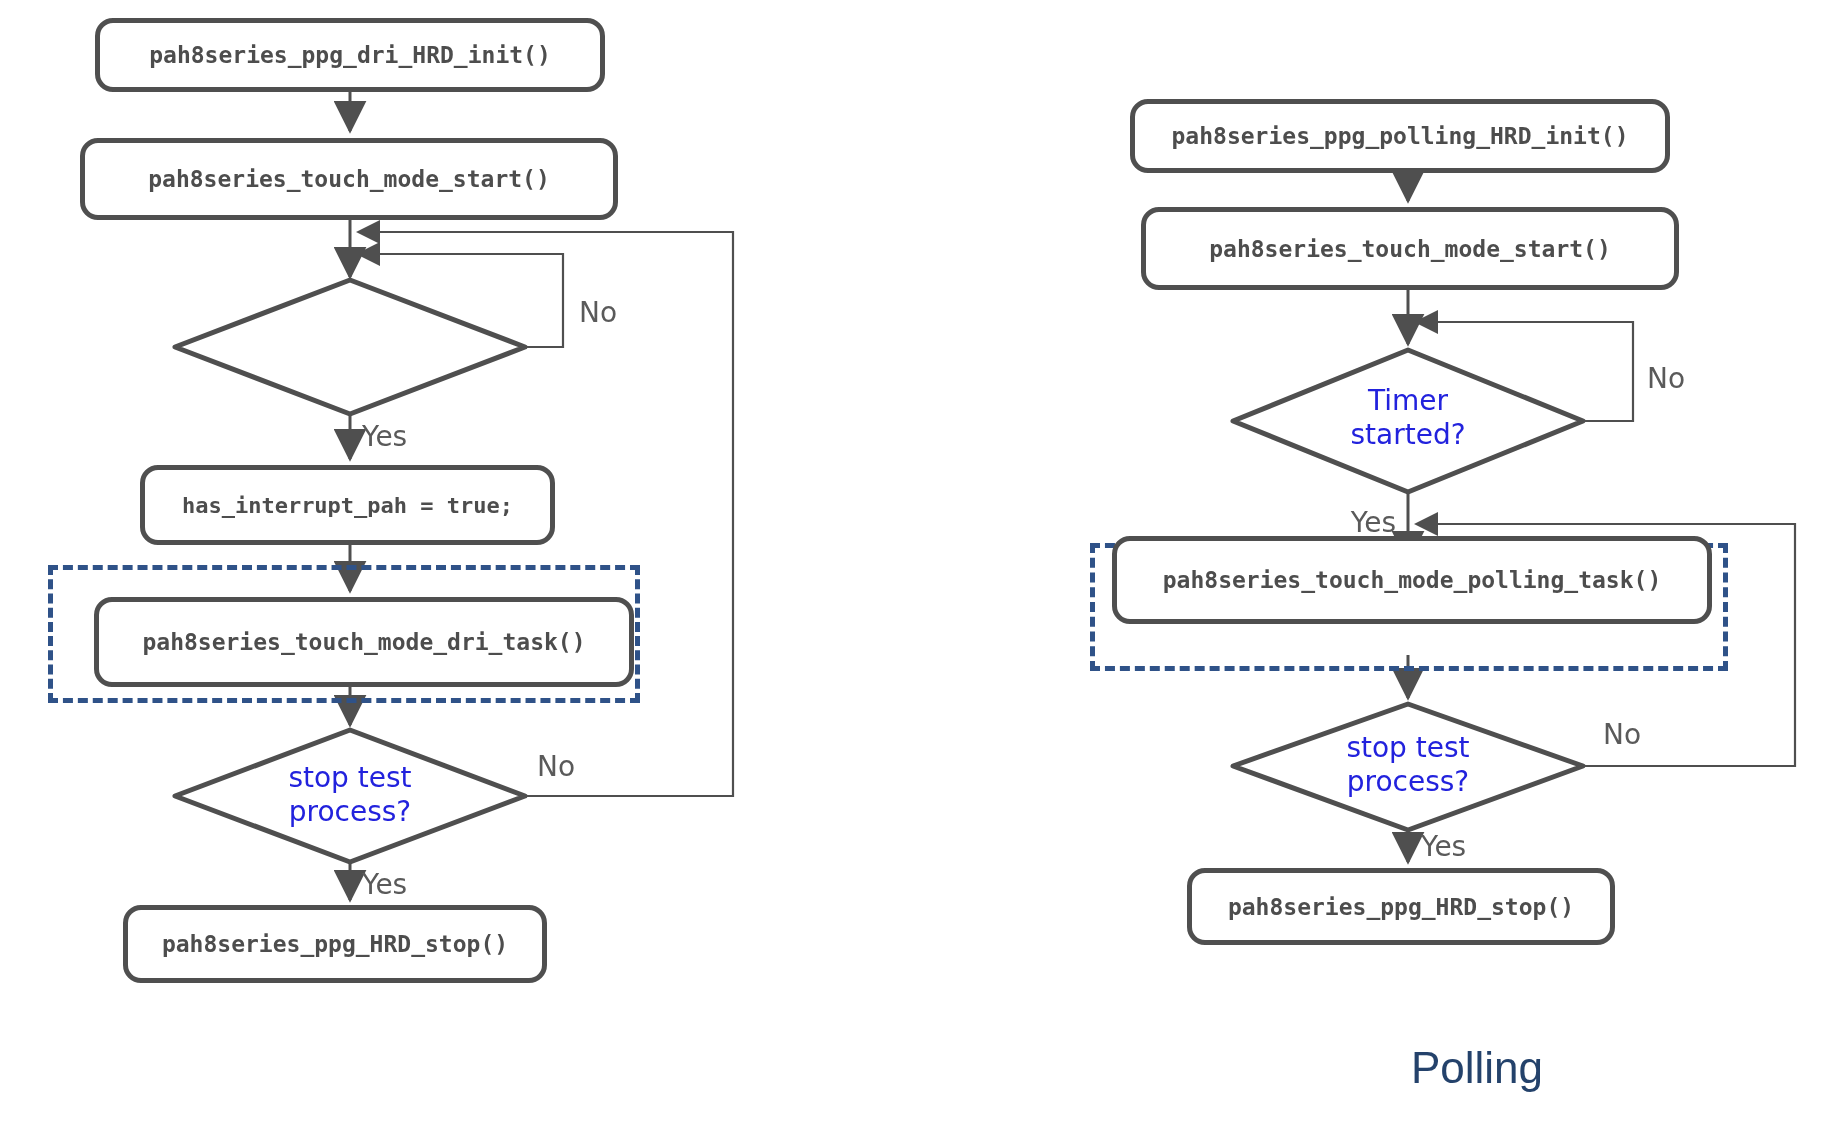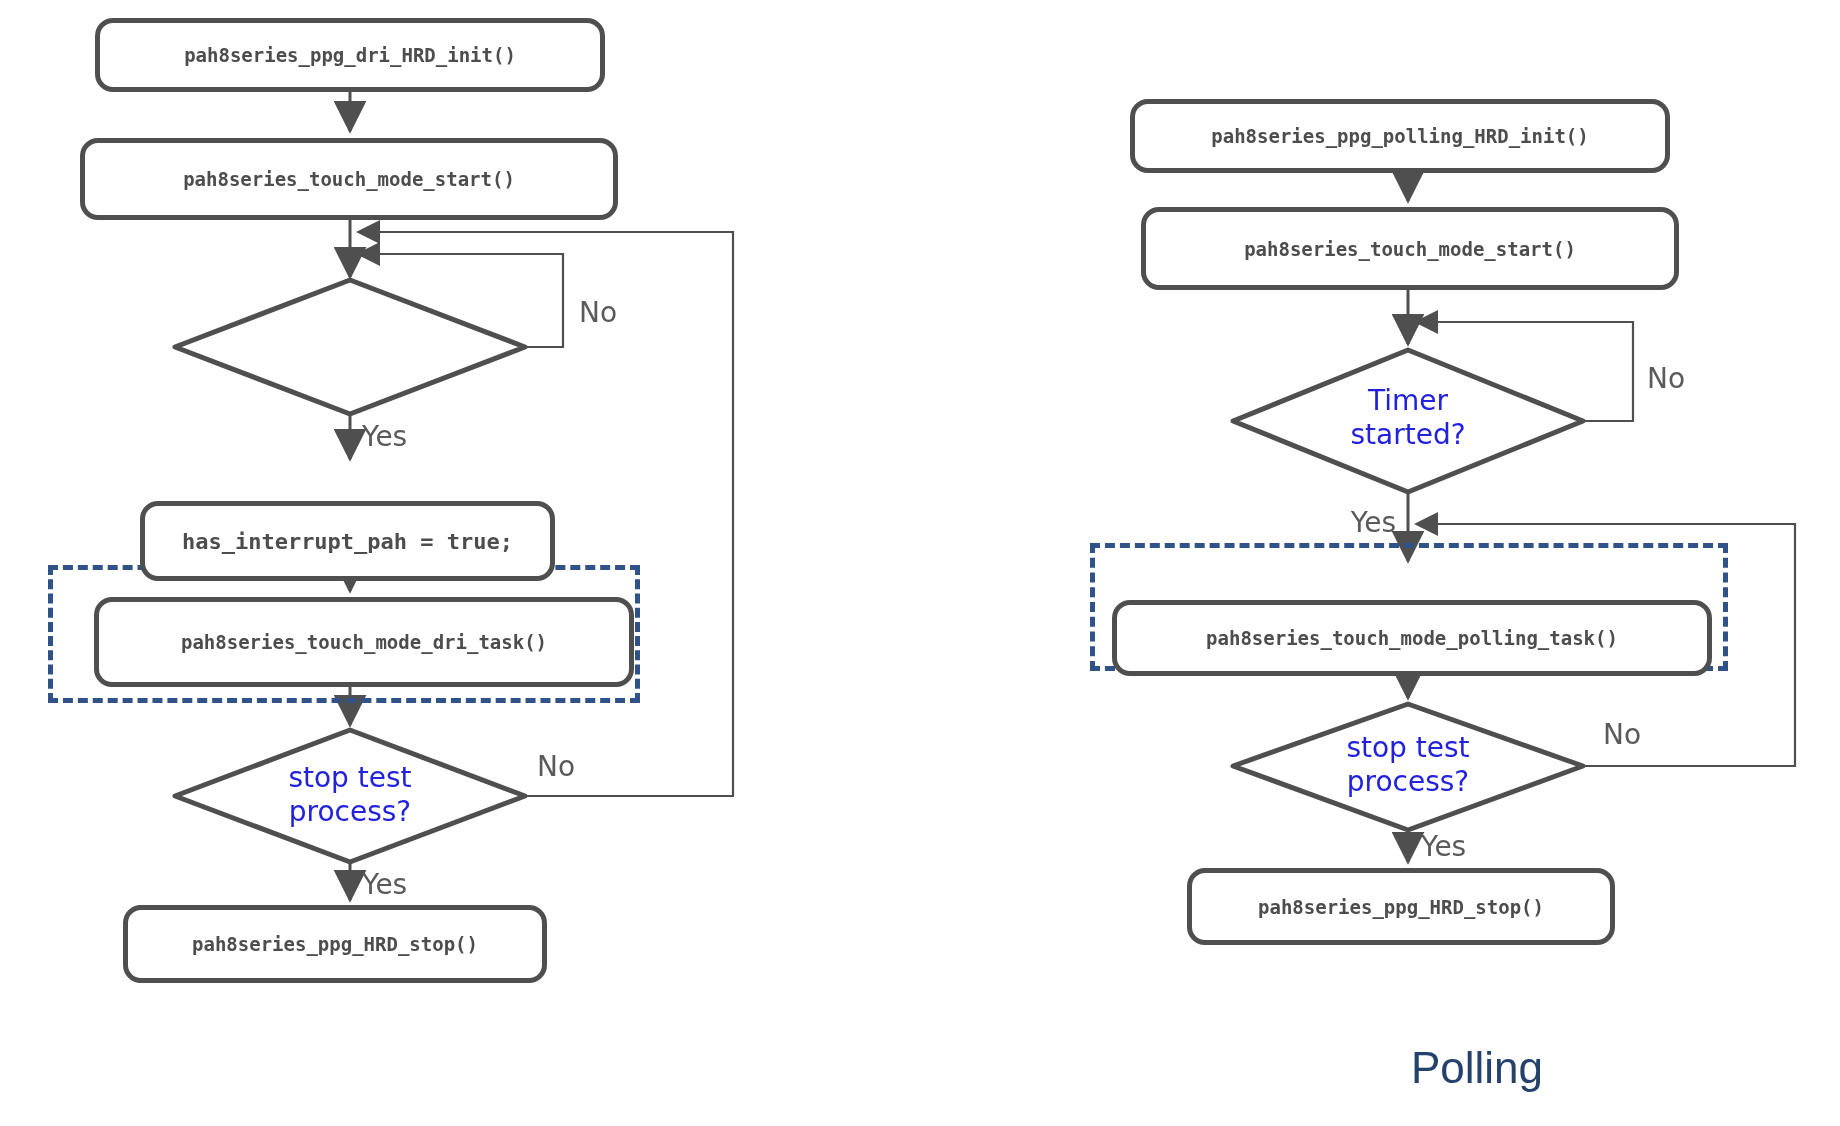--- a/index.html
+++ b/index.html
@@ -12,21 +12,21 @@
   }
   #wires{position:absolute;left:0;top:0;width:1840px;height:1126px;}
   .node{
     position:absolute;
     box-sizing:border-box;
     border:5px solid #4f4f4f;
     border-radius:18px;
     background:#ffffff;
     display:flex;align-items:center;justify-content:center;
     font-family:"DejaVu Sans Mono","Liberation Mono",monospace;
-    font-weight:bold;font-size:19px;color:#4d4d4d;
+    font-weight:bold;font-size:23px;color:#4d4d4d;
     white-space:nowrap;
     z-index:3;
   }
   .dashedbox{
     position:absolute;box-sizing:border-box;
     border:5px dashed #2f5288;
     background:transparent;
     z-index:2;
   }
   .dtext{
@@ -88,21 +88,21 @@
   </svg>
 
   <div class="node" style="left:95px;top:18px;width:510px;height:74px;">pah8series_ppg_dri_HRD_init()</div>
 
   <div class="node" style="left:80px;top:138px;width:538px;height:82px;">pah8series_touch_mode_start()</div>
 
 
   <div class="edge-label" style="left:579px;top:296px;">No</div>
   <div class="edge-label" style="left:362px;top:420px;">Yes</div>
 
-  <div class="node" style="left:140px;top:465px;width:415px;height:80px;font-size:22px;margin-top:36px;">has_interrupt_pah = true;</div>
+  <div class="node" style="left:140px;top:465px;width:415px;height:80px;font-size:22px;">has_interrupt_pah = true;</div>
 
   <div class="dashedbox" style="left:48px;top:565px;width:592px;height:138px;"></div>
 
   <div class="node" style="left:78px;top:597px;width:540px;height:90px;margin-left:16px;">pah8series_touch_mode_dri_task()</div>
 
   <div class="dtext" style="left:250px;top:761px;width:200px;">
     <div>stop test</div>
     <div>process?</div>
   </div>
 
@@ -119,21 +119,21 @@
   <div class="dtext" style="left:1308px;top:384px;width:200px;">
     <div>Timer</div>
     <div>started?</div>
   </div>
 
   <div class="edge-label" style="left:1647px;top:362px;">No</div>
   <div class="edge-label" style="left:1310px;top:506px;width:86px;text-align:right;">Yes</div>
 
   <div class="dashedbox" style="left:1090px;top:543px;width:638px;height:128px;"></div>
 
-  <div class="node" style="left:1112px;top:600px;width:600px;height:76px;">pah8series_touch_mode_polling_task()</div>
+  <div class="node" style="left:1112px;top:536px;width:600px;height:88px;">pah8series_touch_mode_polling_task()</div>
 
   <div class="dtext" style="left:1308px;top:731px;width:200px;">
     <div>stop test</div>
     <div>process?</div>
   </div>
 
   <div class="edge-label" style="left:1603px;top:718px;">No</div>
   <div class="edge-label" style="left:1421px;top:830px;">Yes</div>
 
   <div class="node" style="left:1187px;top:868px;width:428px;height:77px;">pah8series_ppg_HRD_stop()</div>

